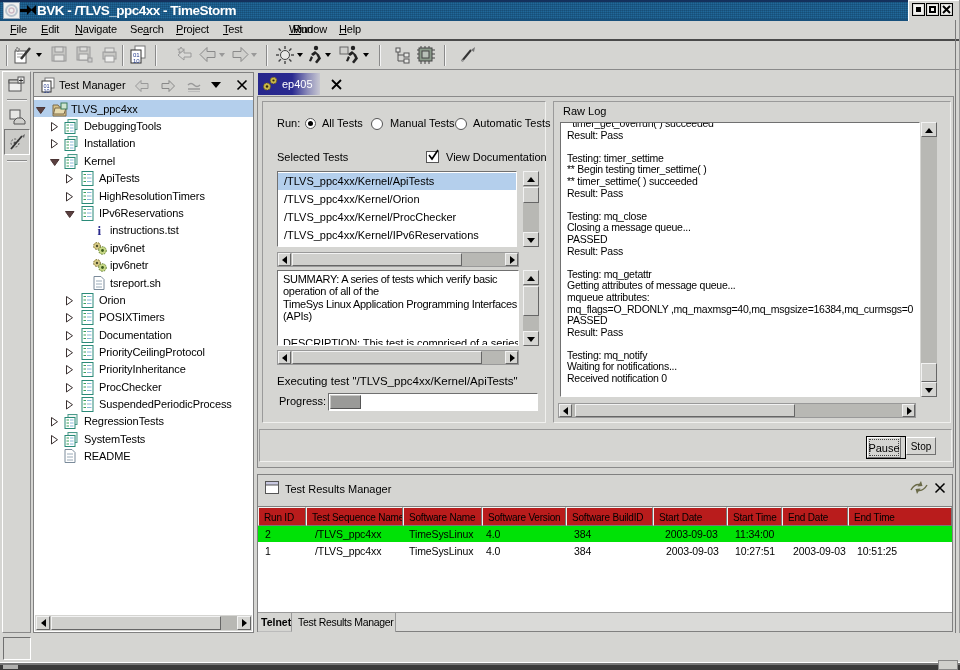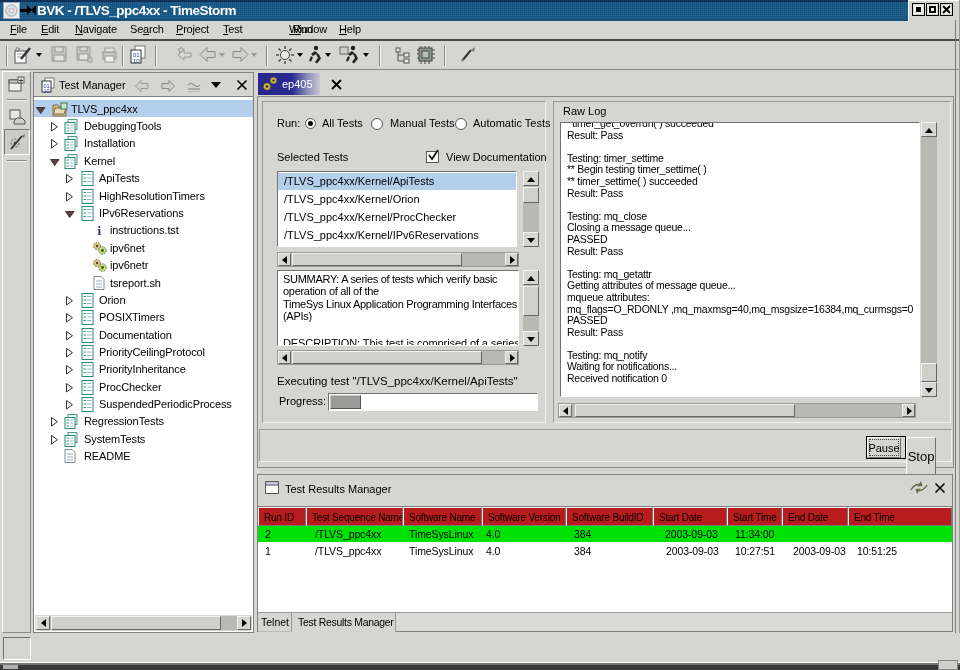--- a/index.html
+++ b/index.html
@@ -724,21 +724,21 @@
   <div class="sbtn ab" style="left:343px;top:0;width:13px;height:13px;">
       <div class="ab" style="left:4px;top:2px;width:0;height:0;border-left:5px solid #000;border-top:4.5px solid transparent;border-bottom:4.5px solid transparent;"></div>
     </div>
 </div>
 
 <div class="ab" style="left:259px;top:429px;width:693px;height:33px;border:1px solid;border-color:#9a9a9a #f0f0ee #f0f0ee #9a9a9a;"></div>
 <div class="ab" style="left:866px;top:436px;width:40px;height:23px;border:1px solid #000;background:#d5d5d2;">
   <div class="ab rz" style="left:0;top:0;width:34px;height:21px;"></div>
   <div class="ab" style="left:2px;top:2px;width:30px;height:17px;border:1px dotted #444;display:flex;align-items:center;justify-content:center;font-size:11px;">Pause</div>
 </div>
-<div class="ab rz" style="left:906px;top:437px;width:30px;height:38px;background:#d5d5d2;display:flex;align-items:center;justify-content:center;font-size:13px;">Stop</div>
+<div class="ab rz" style="left:906px;top:437px;width:30px;height:18px;background:#d5d5d2;display:flex;align-items:center;justify-content:center;font-size:10px;">Stop</div>
 
 <div class="ab" id="results" style="left:257px;top:474px;width:696px;height:158px;background:#d5d5d2;border:1px solid #808080;">
   <svg class="ab" style="left:7px;top:6px;" width="15" height="14" viewBox="0 0 15 14">
     <rect x="0.5" y="0.5" width="13" height="12" fill="#fff" stroke="#555"></rect>
     <rect x="0.5" y="0.5" width="13" height="3.5" fill="#c8c8e0" stroke="#555"></rect>
   </svg>
   <div class="ab t11" style="left:27px;top:8px;">Test Results Manager</div>
   <svg class="ab" style="left:650px;top:4px;" width="22" height="17" viewBox="0 0 22 17">
     <path d="M3 11 q4-7 10-5" fill="none" stroke="#6a6a48" stroke-width="1.4"></path>
     <path d="M13 2 l1.5 5 -5 .6z" fill="#6a6a48"></path>
@@ -773,21 +773,21 @@
     <div class="tc" style="left:228px;top:38px;">4.0</div>
     <div class="tc" style="left:316px;top:38px;">384</div>
     <div class="tc" style="left:408px;top:38px;">2003-09-03</div>
     <div class="tc" style="left:477px;top:38px;">10:27:51</div>
     <div class="tc" style="left:535px;top:38px;">2003-09-03</div>
     <div class="tc" style="left:599px;top:38px;">10:51:25</div>
   </div>
 
   <div class="ab" style="left:0;top:137px;width:694px;height:19px;background:#dadad8;border-top:1px solid #999;">
     <div class="ab" style="left:0;top:0;width:34px;height:19px;background:#d5d5d2;border-right:1px solid #999;border-bottom:1px solid #bbb;"></div>
-    <div class="ab" style="left:3px;top:3px;font-size:10.5px;">Telnet</div>
+    <div class="ab" style="left:3px;top:3px;font-size:10.5px;font-weight:bold;">Telnet</div>
     <div class="ab" style="left:34px;top:0;width:104px;height:19px;background:#d5d5d2;border-right:1px solid #999;"></div>
     <div class="ab" style="left:40px;top:3px;font-size:10.5px;letter-spacing:-0.3px;">Test Results Manager</div>
   </div>
 </div>
 
 <div class="ab" style="left:955px;top:20px;width:1px;height:643px;background:#7a7a7a;"></div>
 <div class="ab" style="left:959px;top:0;width:1px;height:670px;background:#9a9a9a;"></div>
 
 <div class="ab" style="left:0;top:633px;width:960px;height:30px;background:#d5d5d2;"></div>
 <div class="ab sk" style="left:3px;top:637px;width:28px;height:23px;"></div>

